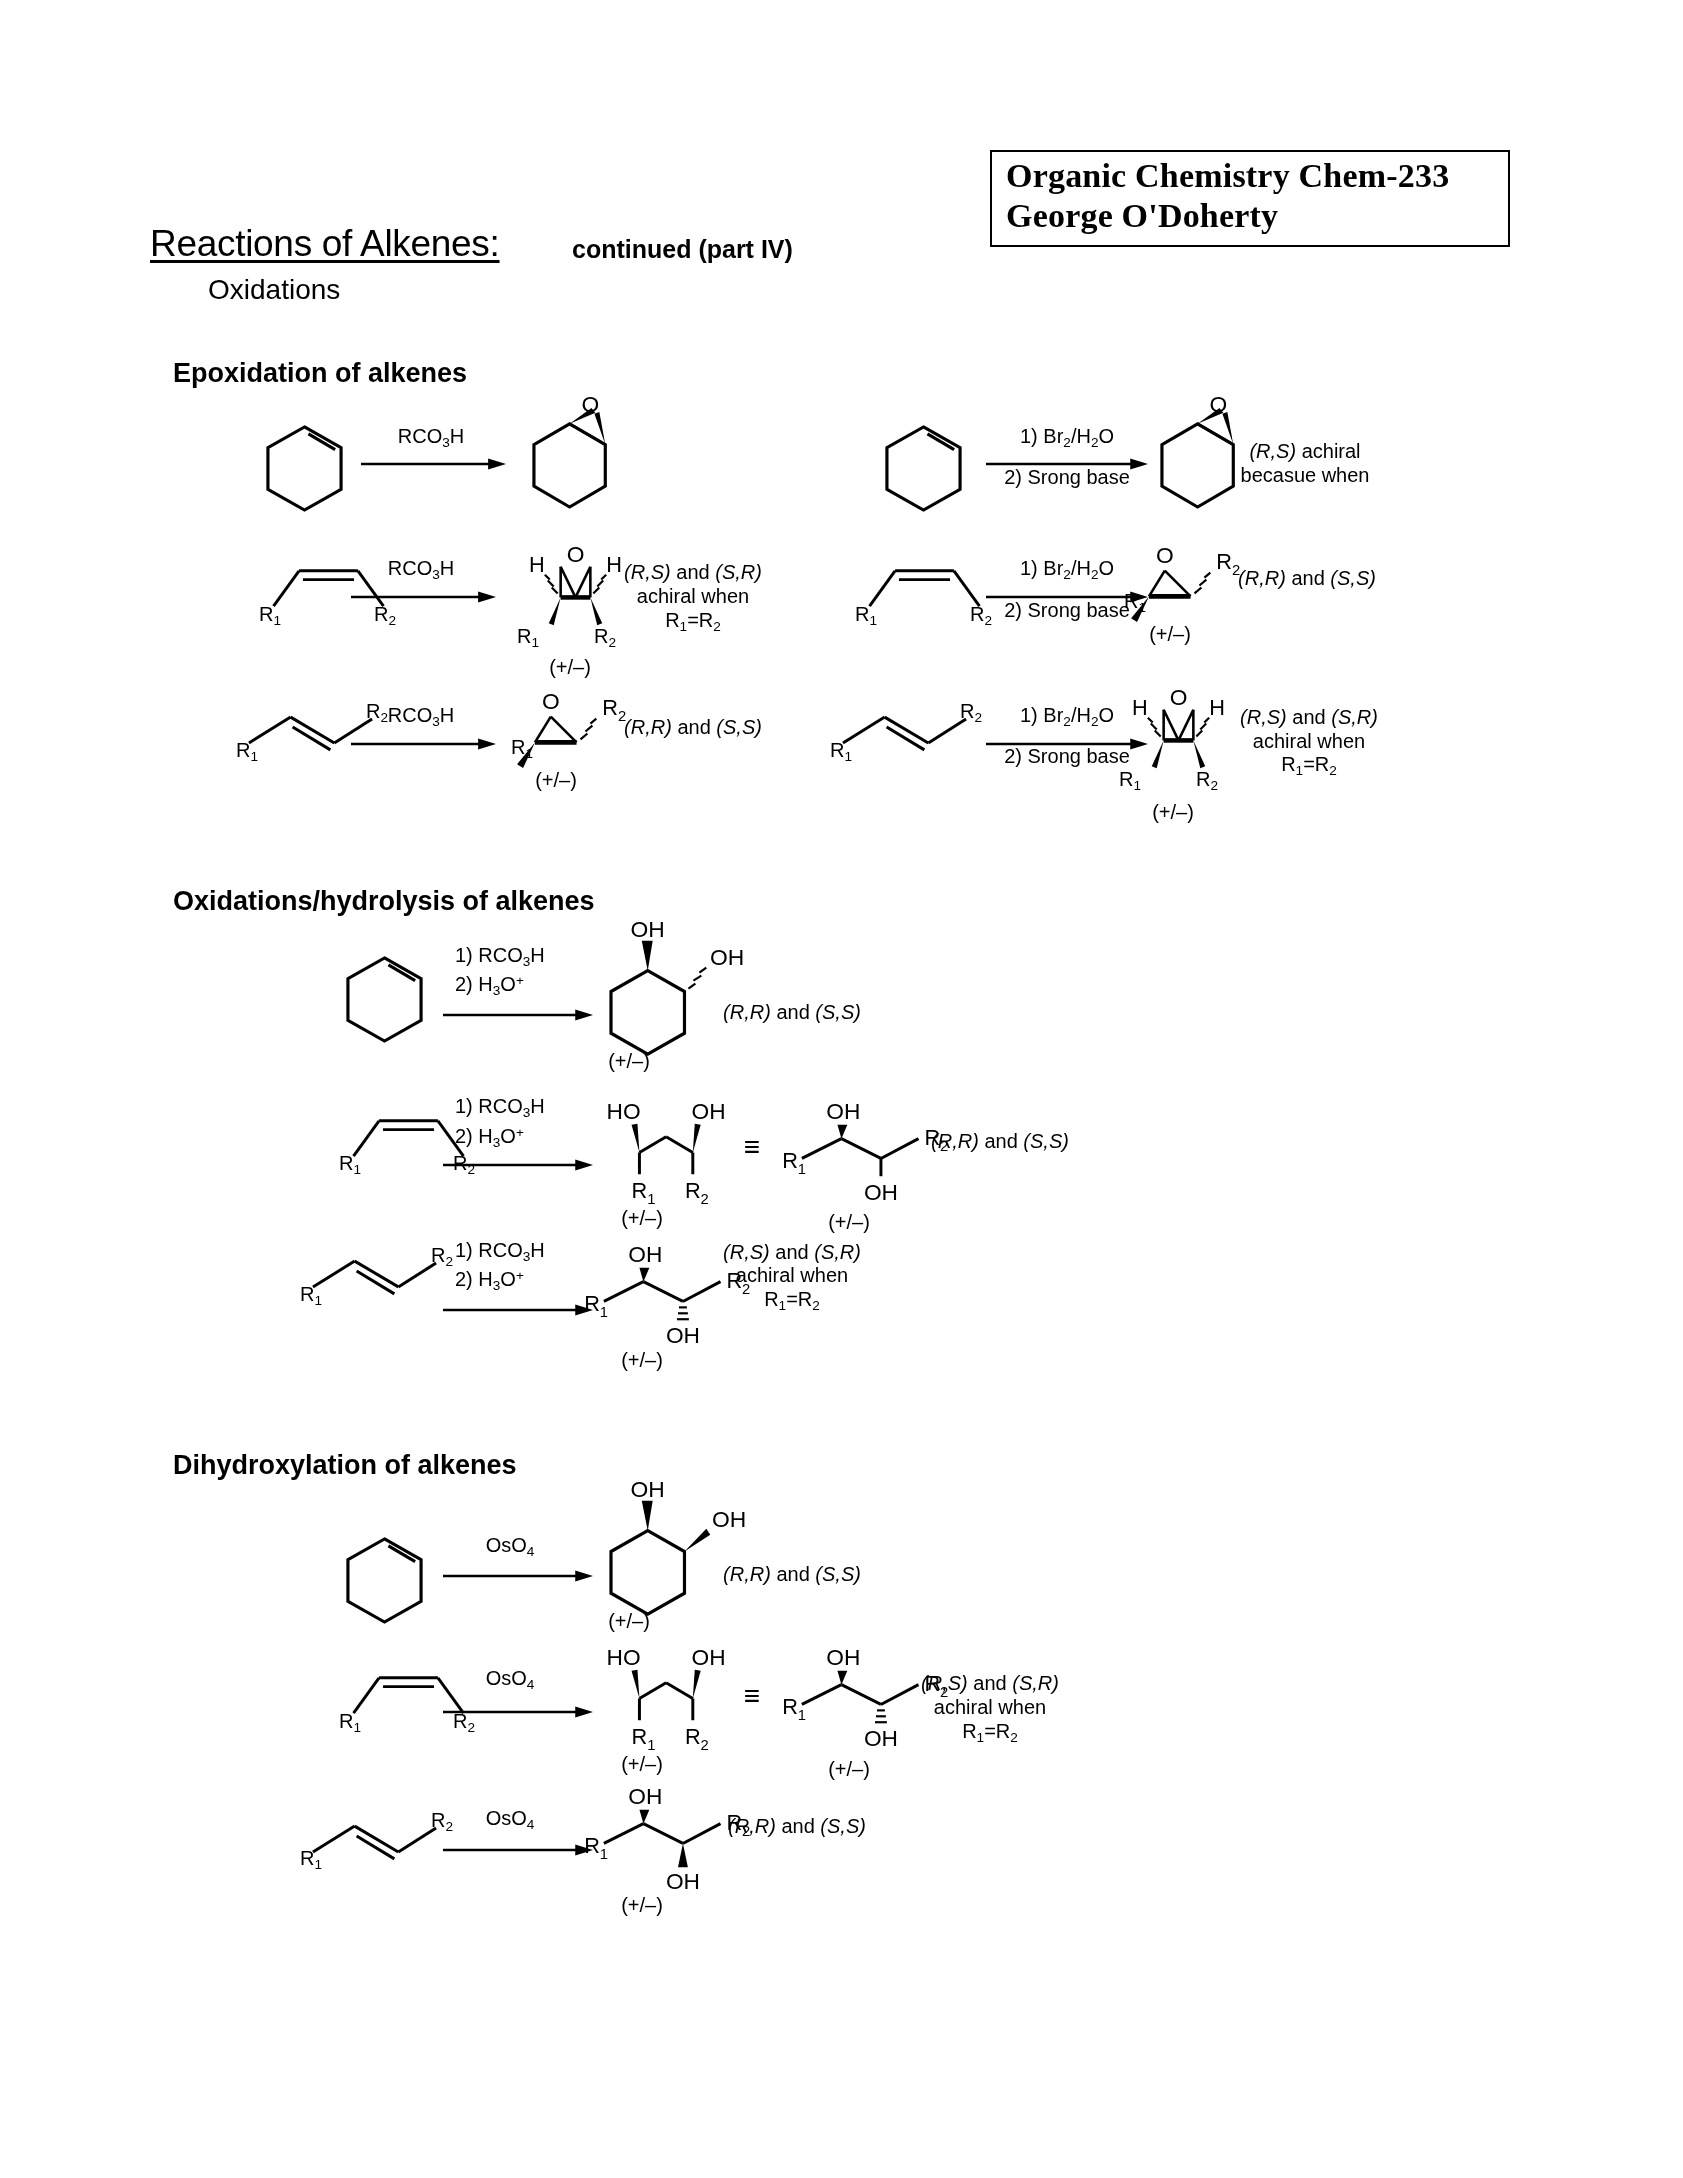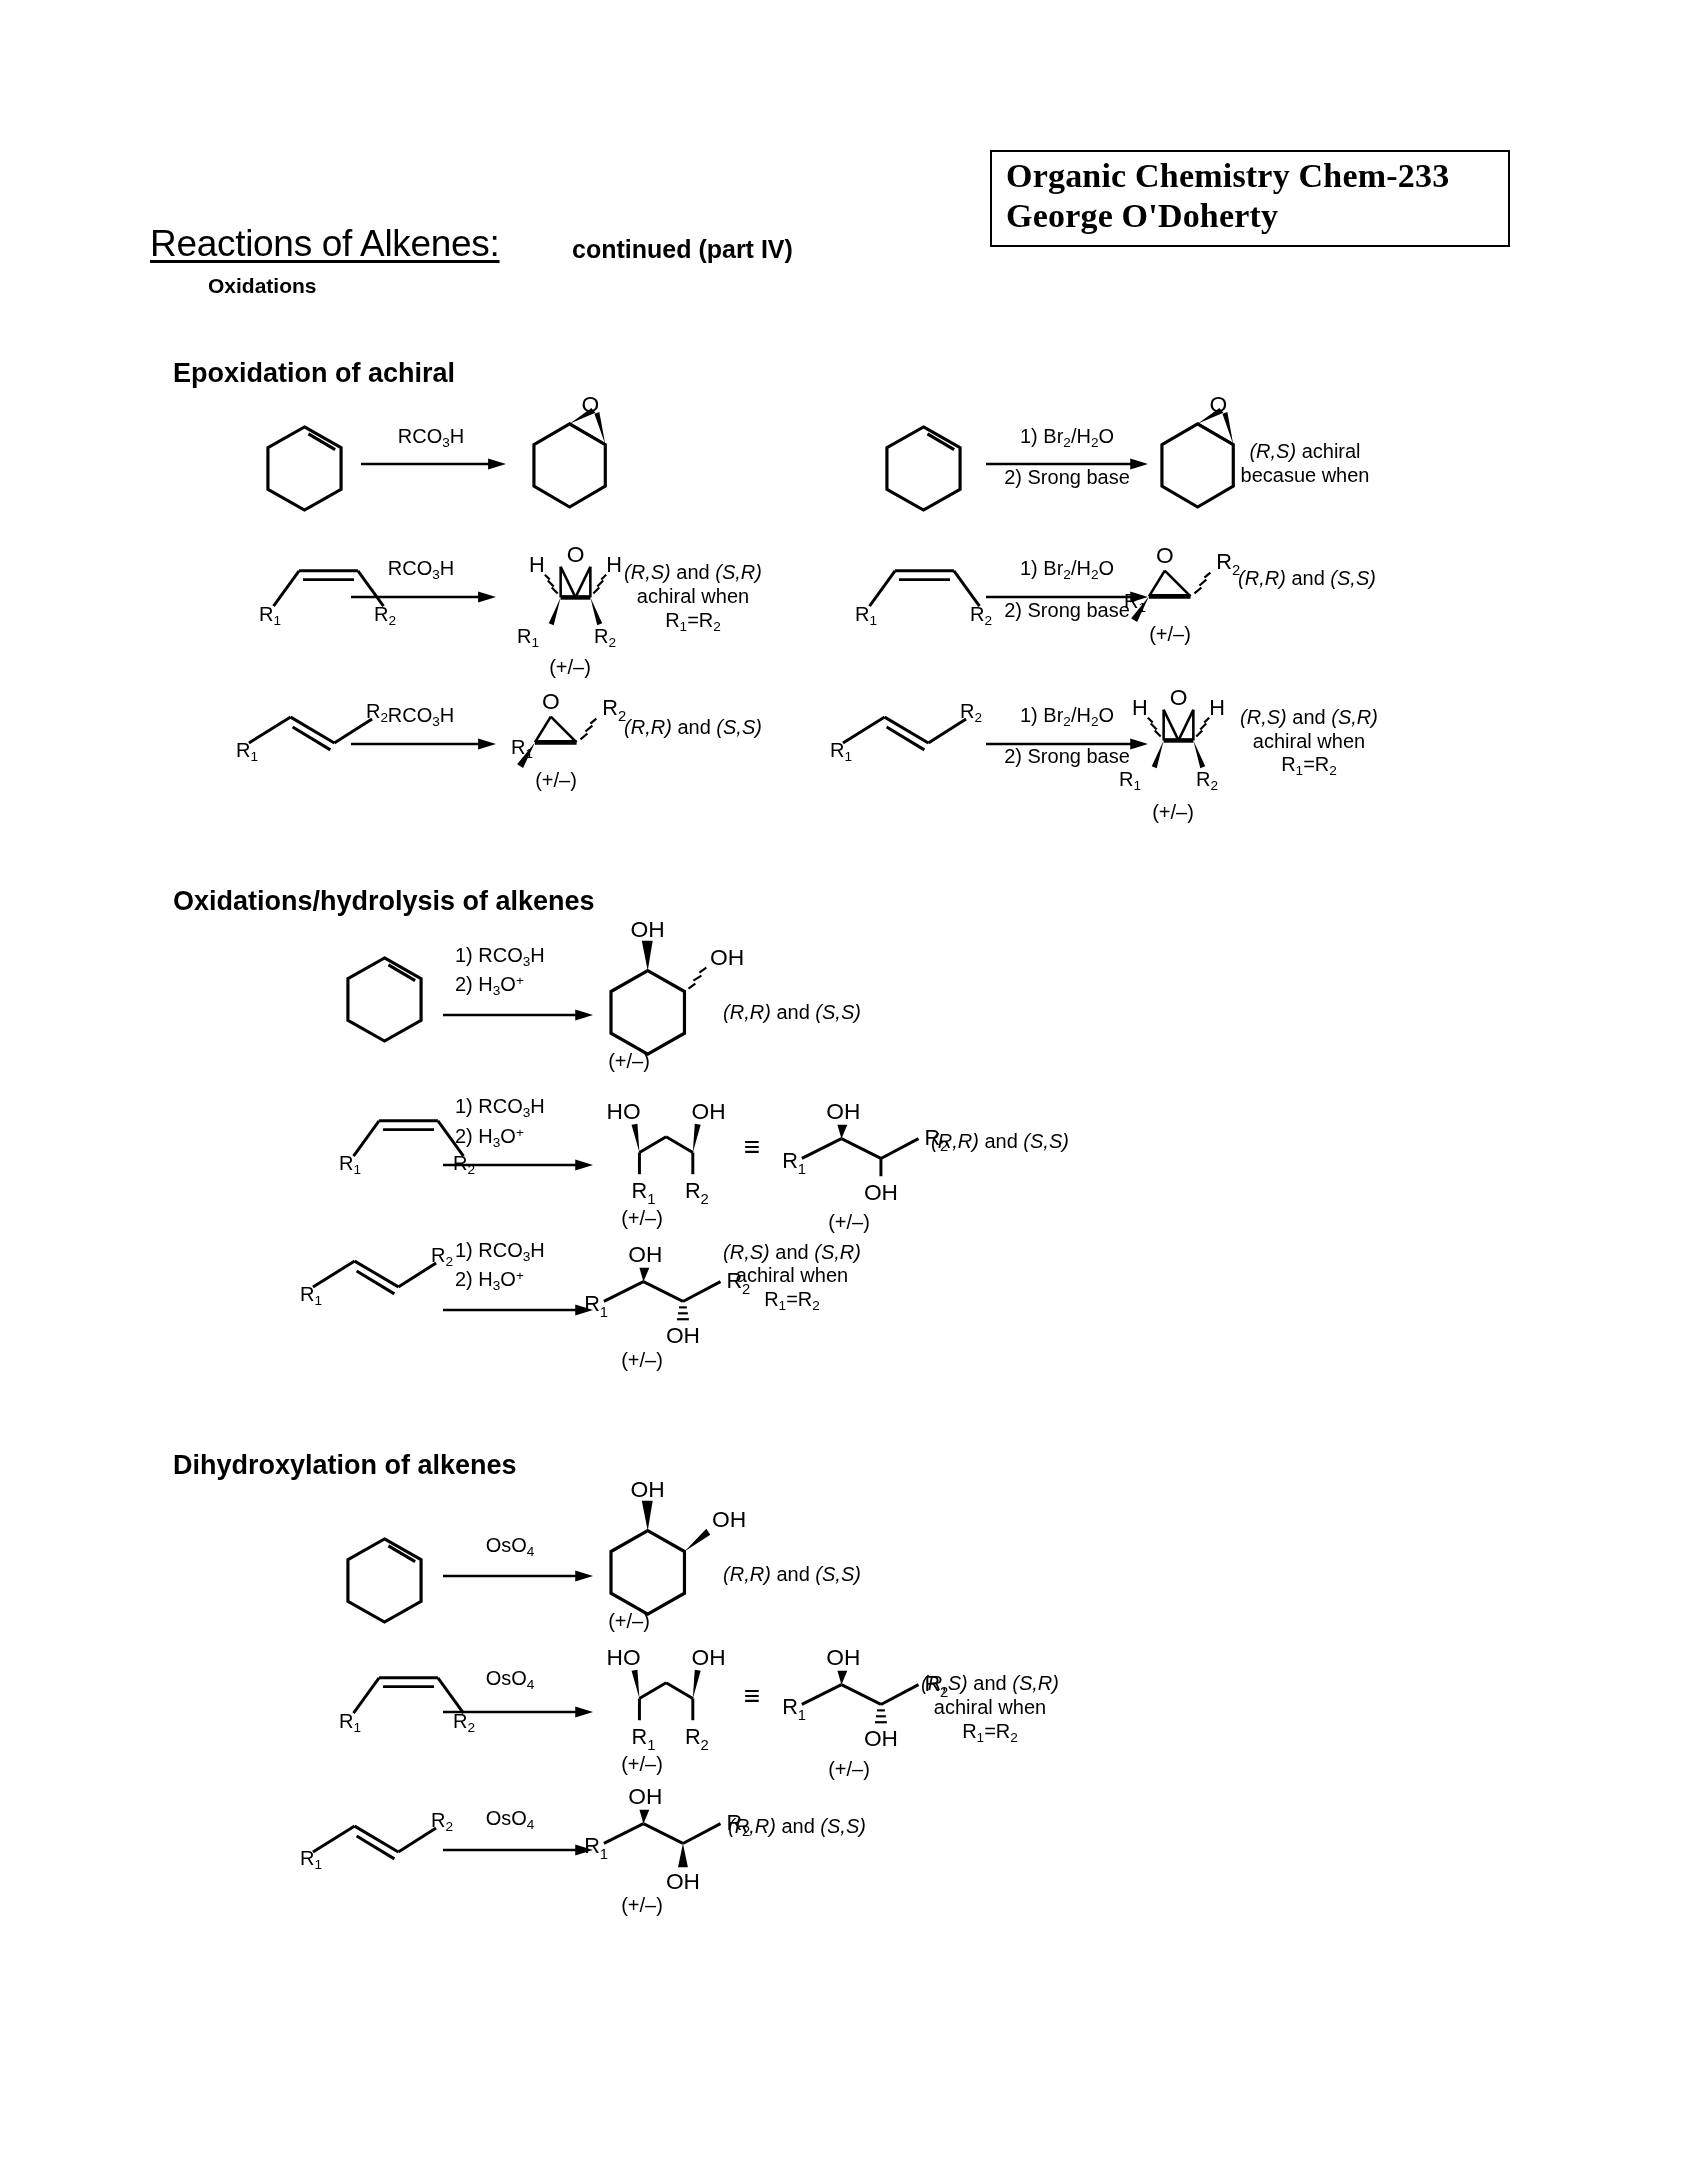--- a/index.html
+++ b/index.html
@@ -27,21 +27,21 @@
     font-size:37px;font-weight:normal;letter-spacing:-0.3px;
     text-decoration:underline;text-underline-offset:4px;
     white-space:nowrap;
   }
   .main-title-sub{
     position:absolute;left:572px;top:235px;
     font-size:25px;font-weight:bold;white-space:nowrap;
   }
   .sub-title{
     position:absolute;left:208px;top:274px;
-    font-size:21px;font-weight:bold;white-space:nowrap;
+    font-size:28px;font-weight:normal;white-space:nowrap;
   }
   .section-head{
     position:absolute;font-size:27px;font-weight:bold;white-space:nowrap;
   }
 
   
   .t{position:absolute;font-size:20px;white-space:nowrap;line-height:1.25;}
   .t.c{transform:translateX(-50%);text-align:center;}
   .ital{font-style:italic;}
   sub{font-size:.68em;vertical-align:-.28em;}
@@ -56,21 +56,21 @@
 
   <div class="course-box">
     <div>Organic Chemistry Chem-233</div>
     <div>George O'Doherty</div>
   </div>
 
   <div class="main-title">Reactions of Alkenes:</div>
   <div class="main-title-sub">continued (part IV)</div>
   <div class="sub-title">Oxidations</div>
 
-  <div class="section-head" style="left:173px;top:358px;">Epoxidation of achiral</div>
+  <div class="section-head" style="left:173px;top:358px;">Epoxidation of alkenes</div>
 
   <div class="svgbox" style="left:262px;top:421px;">
     <svg width="85" height="95" viewBox="0 0 86 96">
       <polygon points="43,6 80,27 80,69 43,90 6,69 6,27" fill="none" stroke="#000" stroke-width="3.2"></polygon>
       <line x1="47" y1="13" x2="74" y2="29" stroke="#000" stroke-width="3.2"></line>
     </svg>
   </div>
   <div class="t c" style="left:431px;top:424px;">RCO<sub>3</sub>H</div>
   <div class="svgbox" style="left:361px;top:457px;">
     <svg width="145" height="14" viewBox="0 0 146 14">

